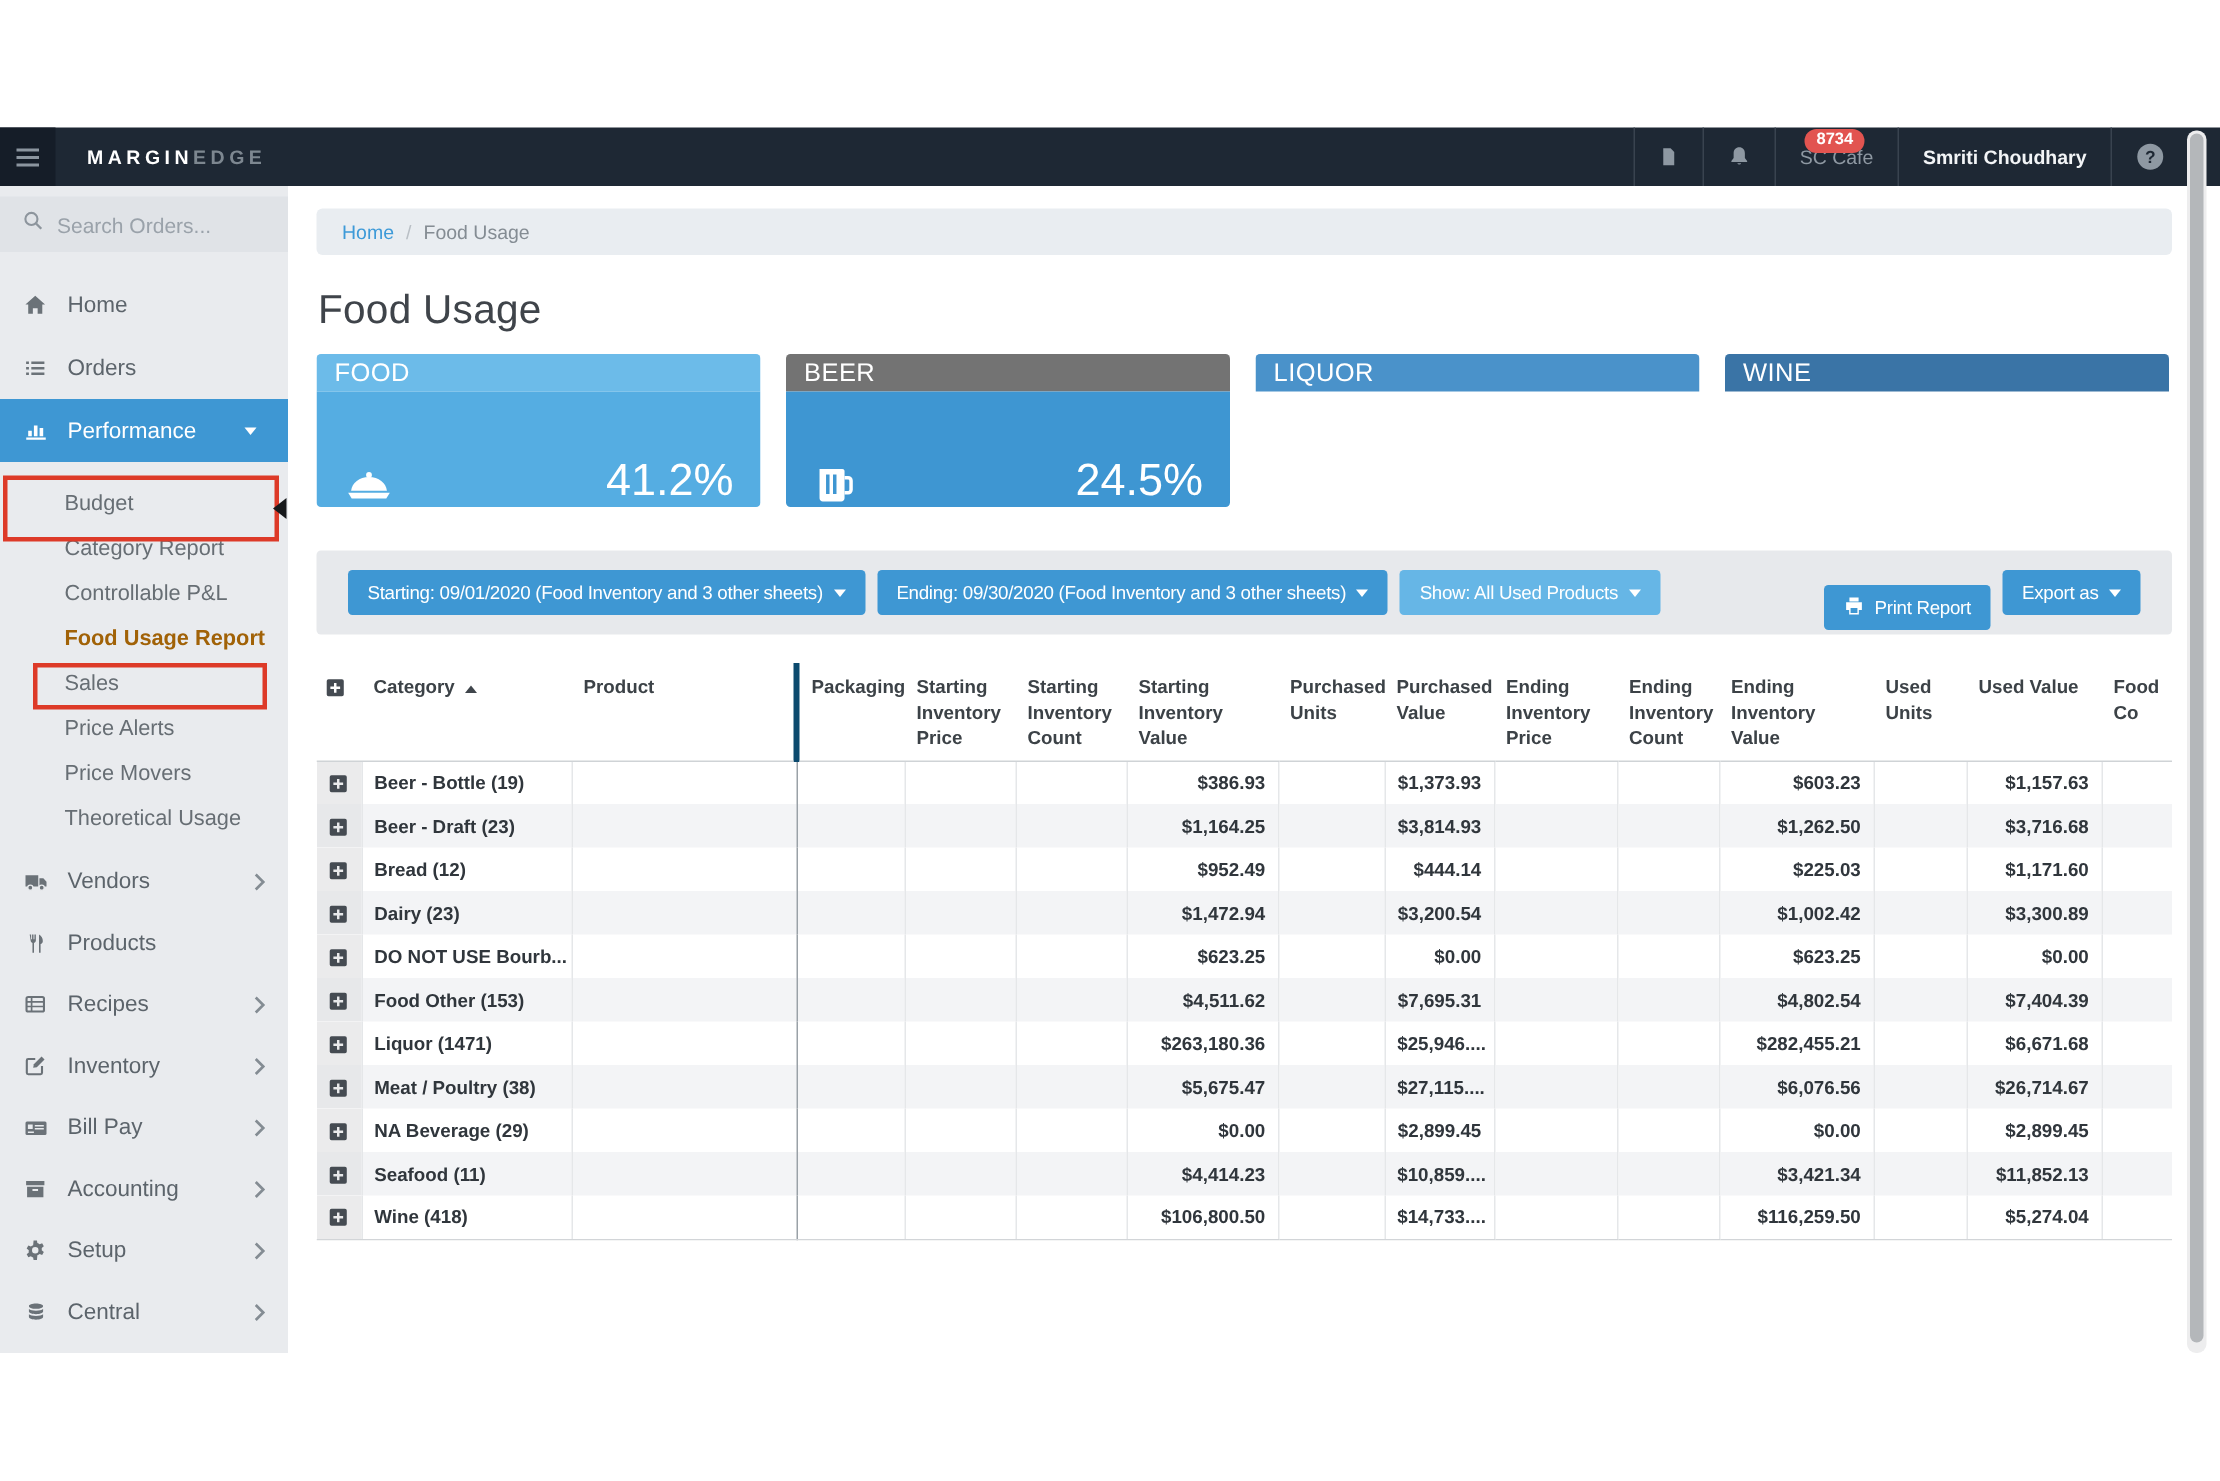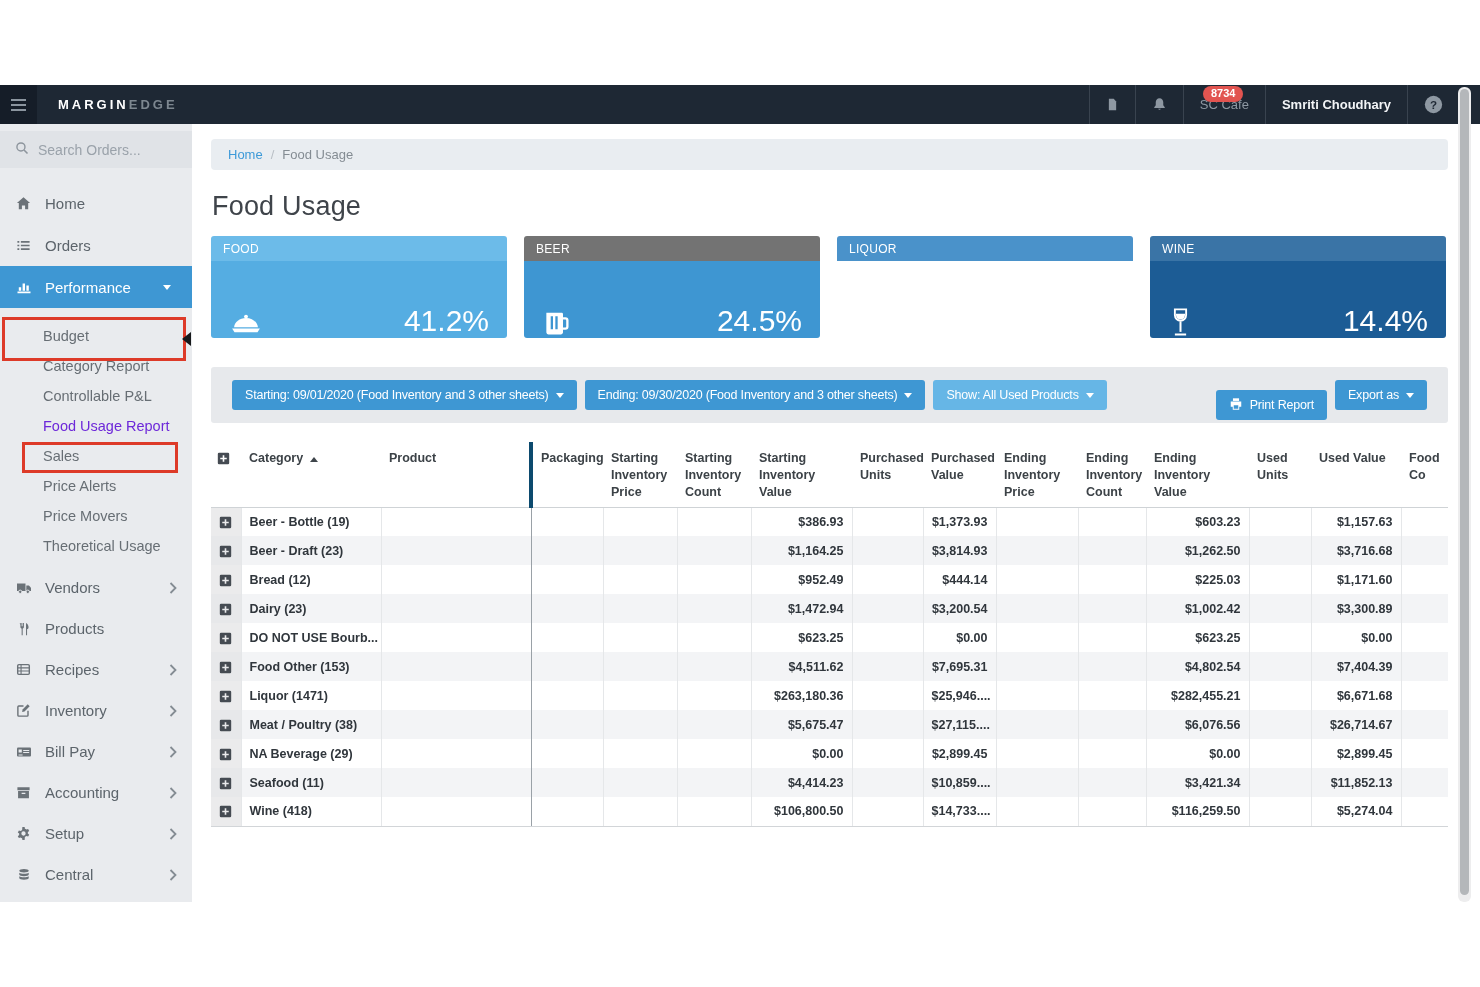--- a/index.html
+++ b/index.html
@@ -28,42 +28,42 @@
   .search-row input { border:none; background:transparent; outline:none; font-size:14px; color:#55606a; width:130px; font-family:inherit; }
   .search-row input::placeholder { color:#9aa2aa; }
   .side-top { margin-top:14px; }
   .side-item { height:42px; display:flex; align-items:center; padding:0 15px; gap:13px; color:#5c646b; font-size:15px; cursor:pointer; }
   .side-item .s-icon { width:17px; display:flex; justify-content:center; color:#6b7278; }
   .side-item.active { background:#3e97d3; color:#fff; }
   .side-item.active .s-icon { color:#fff; }
   .side-item .s-chev { margin-left:auto; color:#848c93; display:flex; align-items:center; }
   .caret-dn { width:0; height:0; border-left:4px solid transparent; border-right:4px solid transparent; border-top:5px solid #fff; }
   .sub-item { height:30px; line-height:30px; padding-left:43px; font-size:14.5px; color:#676e74; cursor:pointer; }
-  .sub-item.activesub { font-weight:normal; color:#6d28d9; }
+  .sub-item.activesub { font-weight:bold; color:#a16207; }
   .side-bottom { margin-top:6px; }
   .side-bottom .side-item { height:41px; }
 
   
   .annot { position:absolute; border:3px solid #dd3a28; pointer-events:none; }
   .annot-perf { left:2px; top:193px; width:184px; height:44px; }
   .annot-fur { left:22px; top:318px; width:156px; height:31px; }
   .cursor-tri { position:absolute; left:182px; top:208px; width:0; height:0; border-top:7px solid transparent; border-bottom:7px solid transparent; border-right:9px solid #17191b; }
 
   
   .main { flex:1; padding:15px 0 0 19px; background:#fff; }
   .breadcrumb { width:1237px; height:31px; background:#e9edf1; border-radius:4px; display:flex; align-items:center; padding:0 17px; font-size:13px; }
   .breadcrumb a { color:#3d9ad8; text-decoration:none; cursor:pointer; }
   .breadcrumb .sep { color:#b9bfc5; margin:0 8px; }
   .breadcrumb .cur { color:#848c93; }
   .title { font-size:27px; font-weight:300; color:#3f444a; margin:21px 0 14px 1px; letter-spacing:.2px; }
 
   
   .cards { display:flex; gap:17px; width:1237px; }
   .card { width:296px; height:102px; border-radius:3px; overflow:hidden; flex:none; }
-  .card-h { height:25px; display:flex; align-items:center; padding:0 12px; color:#fff; font-size:12px; letter-spacing:.3px; }
+  .card-h { height:25px; display:flex; align-items:center; padding:0 12px; color:#fff; font-size:17px; letter-spacing:.3px; }
   .card-b { height:77px; display:flex; align-items:flex-end; padding:0 18px; }
   .card-v { margin-left:auto; color:#fff; font-size:30px; }
   .card-i { display:flex; color:#fff; }
 
   
   .filterbar { margin-top:29px; width:1237px; height:56px; background:#e7e9ec; border-radius:3px; display:flex; align-items:center; padding:0 21px; gap:8px; }
   .fbtn { height:30px; border:none; border-radius:3px; background:#3e97d3; color:#fff; font-size:12.5px; font-family:inherit; padding:0 13px; display:flex; align-items:center; gap:7px; cursor:pointer; white-space:nowrap; letter-spacing:-.2px; }
   .fbtn.show { background:#66b6e6; }
   .fbtn.print { margin-left:auto;margin-top:20px; }
   .fbtn .caret { width:0; height:0; border-left:4px solid transparent; border-right:4px solid transparent; border-top:5px solid #fff; }
@@ -326,31 +326,20 @@
                 </svg>
               </span>
               <span class="card-v">24.5%</span>
             </div>
           </section>
           <section class="card">
             <div class="card-h" style="background:#4a92ca">LIQUOR</div>
           </section>
           <section class="card">
             <div class="card-h" style="background:#3a74a6">WINE</div>
-            <div class="card-b" style="background:#1c5c95">
-              <span class="card-i">
-                <svg viewBox="0 0 20 24" width="25" height="31">
-                  <path fill="none" stroke="#fff" stroke-width="1.5" d="M5.5 1.5h9V6a4.5 4.5 0 0 1-9 0z"></path>
-                  <path fill="#fff" d="M6.4 5h7.2v1a3.6 3.6 0 0 1-7.2 0z"></path>
-                  <rect x="9.2" y="11" width="1.6" height="8.5" fill="#fff"></rect>
-                  <path fill="#fff" d="M5.5 20.7h9v1.6h-9z"></path>
-                </svg>
-              </span>
-              <span class="card-v">14.4%</span>
-            </div>
           </section>
         </div>
 
       <div class="filterbar">
         <button class="fbtn">
             <span>Starting: 09/01/2020 (Food Inventory and 3 other sheets)</span>
             <i class="caret"></i>
           </button>
         <button class="fbtn">
             <span>Ending: 09/30/2020 (Food Inventory and 3 other sheets)</span>

